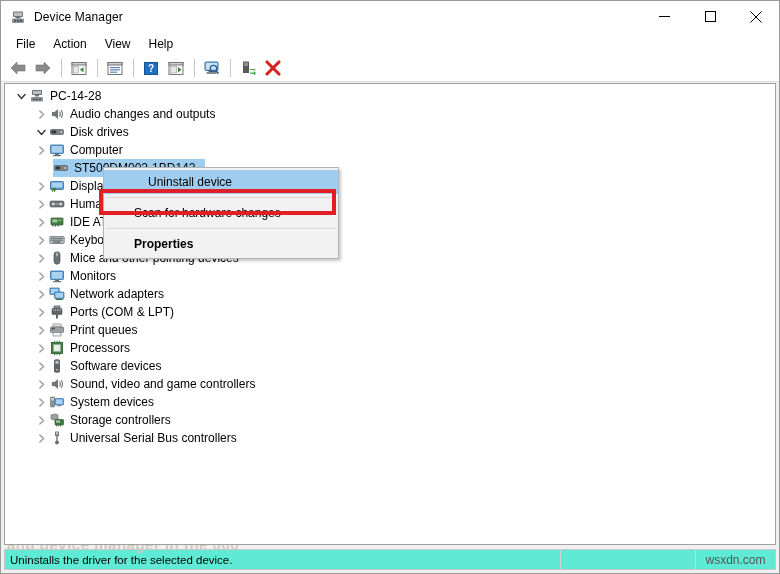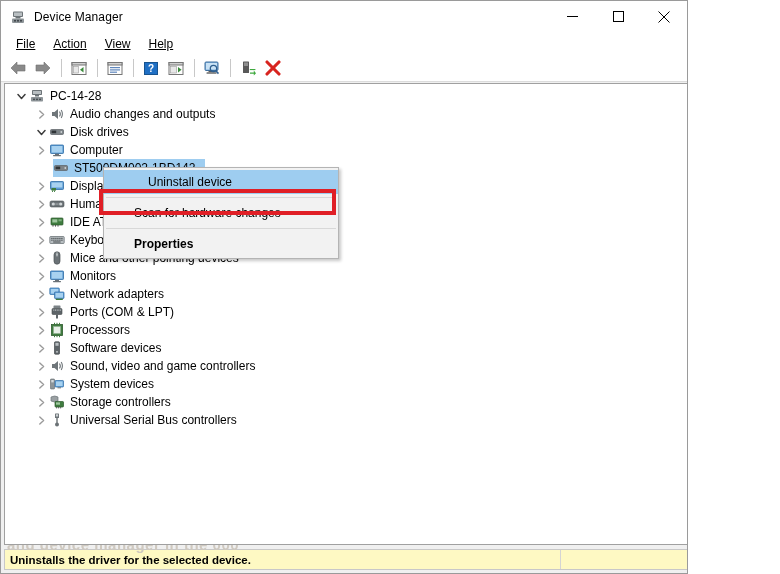--- a/index.html
+++ b/index.html
@@ -6,21 +6,21 @@
     margin: 0;
     padding: 0;
     background: #ffffff;
   }
   body {
     font-family: "Liberation Sans", sans-serif;
     -webkit-font-smoothing: antialiased;
   }
   .window {
     position: relative;
-    width: 688px;
+    width: 780px;
     height: 574px;
     background: #f0f0f0;
     overflow: hidden;
     box-sizing: border-box;
     border: 1px solid #9a9a9a;
   }
 
   
   .titlebar {
     position: relative;
@@ -58,21 +58,20 @@
   }
 
   
   .menubar {
     height: 22px;
     background: #ffffff;
     display: flex;
     align-items: center;
     padding-left: 6px;
     box-sizing: border-box;
-    text-decoration: underline;
   }
   .menuitem {
     font-size: 12px;
     color: #000;
     padding: 2px 9px;
     line-height: 16px;
   }
 
   
   .toolbar {
@@ -199,26 +198,25 @@
     pointer-events: none;
   }
 
   
   .statusbar {
     position: absolute;
     left: 3px;
     top: 548px;
     width: 772px;
     height: 21px;
-    background: #fef9c3;
+    background: #5eead4;
     border: 1px solid #c8c8c8;
     box-sizing: border-box;
     display: flex;
     align-items: center;
-    font-weight: bold;
   }
   .sb-main {
     flex: 0 0 556px;
     font-size: 11.5px;
     color: #000;
     padding-left: 5px;
     box-sizing: border-box;
     border-right: 1px solid #d4d4d4;
     height: 100%;
     display: flex;
@@ -631,20 +629,38 @@
                   <rect x="9.4" y="5.6" width="1" height="1"></rect>
                 <rect x="11.1" y="5.6" width="1" height="1"></rect>
               </g>
               <rect x="7" y="10.5" width="2" height="4" fill="#5d6468"></rect>
             </svg>
           </span>
           <span class="tlabel">Ports (COM &amp; LPT)</span>
         </div>
       </div>
 
+      <div class="trow" style="padding-left:28px;">
+        <div class="cont">
+          <span class="twist">
+            <svg width="9" height="9" viewBox="0 0 9 9">
+                <path d="M2.8 1 L6.6 4.5 L2.8 8" fill="none" stroke="#9a9a9a" stroke-width="1.4" stroke-linecap="round" stroke-linejoin="round"></path>
+              </svg>
+          </span>
+          <span class="ticon">
+            <svg width="16" height="16" viewBox="0 0 16 16">
+              <rect x="4" y="2" width="8" height="3" fill="#e6e6e6" stroke="#7c8387" stroke-width="0.7"></rect>
+              <rect x="1.5" y="5" width="13" height="5.5" rx="1" fill="#9aa0a3" stroke="#5d6468" stroke-width="0.7"></rect>
+              <rect x="2.6" y="6.2" width="3" height="1.2" fill="#3a3f42"></rect>
+              <rect x="4" y="10.5" width="8" height="3.5" fill="#f4f4f4" stroke="#7c8387" stroke-width="0.7"></rect>
+            </svg>
+          </span>
+          <span class="tlabel">Print queues</span>
+        </div>
+      </div>
 
       <div class="trow" style="padding-left:28px;">
         <div class="cont">
           <span class="twist">
             <svg width="9" height="9" viewBox="0 0 9 9">
                 <path d="M2.8 1 L6.6 4.5 L2.8 8" fill="none" stroke="#9a9a9a" stroke-width="1.4" stroke-linecap="round" stroke-linejoin="round"></path>
               </svg>
           </span>
           <span class="ticon">
             <svg width="16" height="16" viewBox="0 0 16 16">

